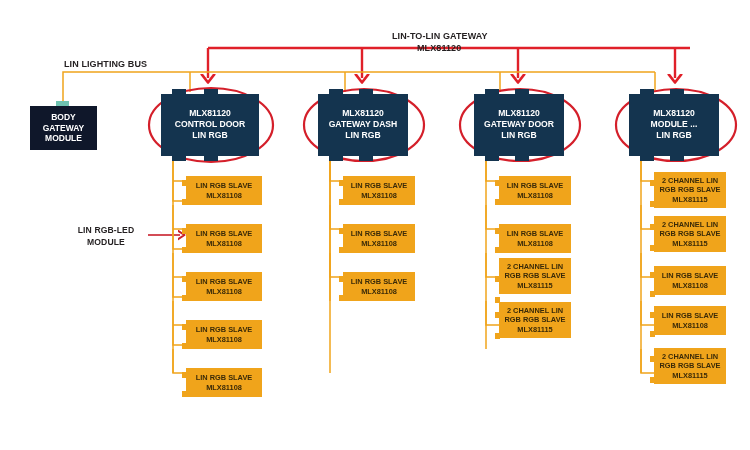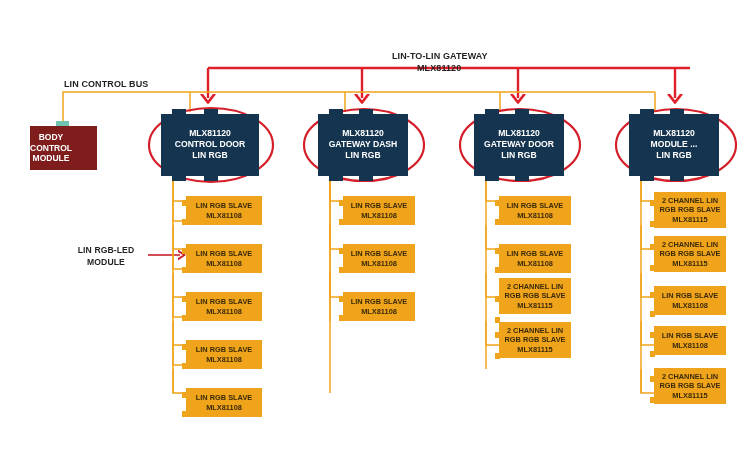--- a/index.html
+++ b/index.html
@@ -1,28 +1,28 @@
 <!DOCTYPE html>
 <html><head>
 <meta charset="utf-8">
 <style>
   html,body{margin:0;padding:0;background:#ffffff;}
   body{width:750px;height:450px;overflow:hidden;
        font-family:"Liberation Sans","DejaVu Sans",sans-serif;}
-  #stage{position:relative;width:750px;height:382px;background:#fff;margin-top:20px;}
+  #stage{position:relative;width:750px;height:382px;background:#fff;}
   #svg{position:absolute;left:0;top:0;width:750px;height:450px;}
 
   .lbl{position:absolute;color:#231f20;font-weight:bold;letter-spacing:.1px;
        white-space:pre;line-height:12px;}
   .lbl.c{text-align:center;}
 
   
-  .bcm{position:absolute;background:#7f1d1d;color:#ffffff;font-weight:bold;
+  .bcm{position:absolute;background:#0f172a;color:#ffffff;font-weight:bold;
        font-size:8.5px;line-height:10.5px;text-align:center;
-       display:flex;align-items:center;}
+       display:flex;align-items:center;justify-content:center;}
   .bcm span{display:block;}
 
   
   .chip{position:absolute;background:#14344f;color:#ffffff;font-weight:bold;
         font-size:8.6px;line-height:11px;text-align:center;
         display:flex;align-items:center;justify-content:center;z-index:4;}
   .chip .txt{display:block;padding-bottom:1px;}
   .notch{position:absolute;background:#14344f;width:14px;height:5px;}
 
   
@@ -101,30 +101,30 @@
     <g fill="none" stroke="#f0a41b" stroke-width="1.5">
       <path d="M330,160 V301"></path>
       <path d="M486,160 V349"></path>
       <path d="M641,160 V373"></path>
     </g>
   </svg>
 
   <div class="lbl" style="left:392px;top:30px;font-size:9px;">LIN-TO-LIN GATEWAY</div>
   <div class="lbl" style="left:417px;top:42px;font-size:9px;">MLX81120</div>
 
-  <div class="lbl" style="left:64px;top:58px;font-size:9px;">LIN CONTROL BUS</div>
+  <div class="lbl" style="left:64px;top:58px;font-size:9px;">LIN LIGHTING BUS</div>
 
   <div class="lbl c" style="left:66px;top:224px;width:80px;font-size:8.6px;">LIN RGB-LED</div>
   <div class="lbl c" style="left:66px;top:236px;width:80px;font-size:8.6px;">MODULE</div>
 
   <div class="notch" style="left:56px;top:101px;width:13px;height:5px;background:#6fc3b1;"></div>
   <div class="bcm" style="left:30px;top:106px;width:67px;height:44px;">
     <div>
       <span>BODY</span>
-      <span>CONTROL</span>
+      <span>GATEWAY</span>
       <span>MODULE</span>
     </div>
   </div>
 
   <div class="notch" style="left:172px;top:89px;"></div>
   <div class="notch" style="left:204px;top:89px;"></div>
   <div class="notch" style="left:172px;top:156px;"></div>
   <div class="notch" style="left:204px;top:156px;"></div>
   <div class="chip" style="left:161px;top:94px;width:98px;height:62px;">
     <div class="txt">

